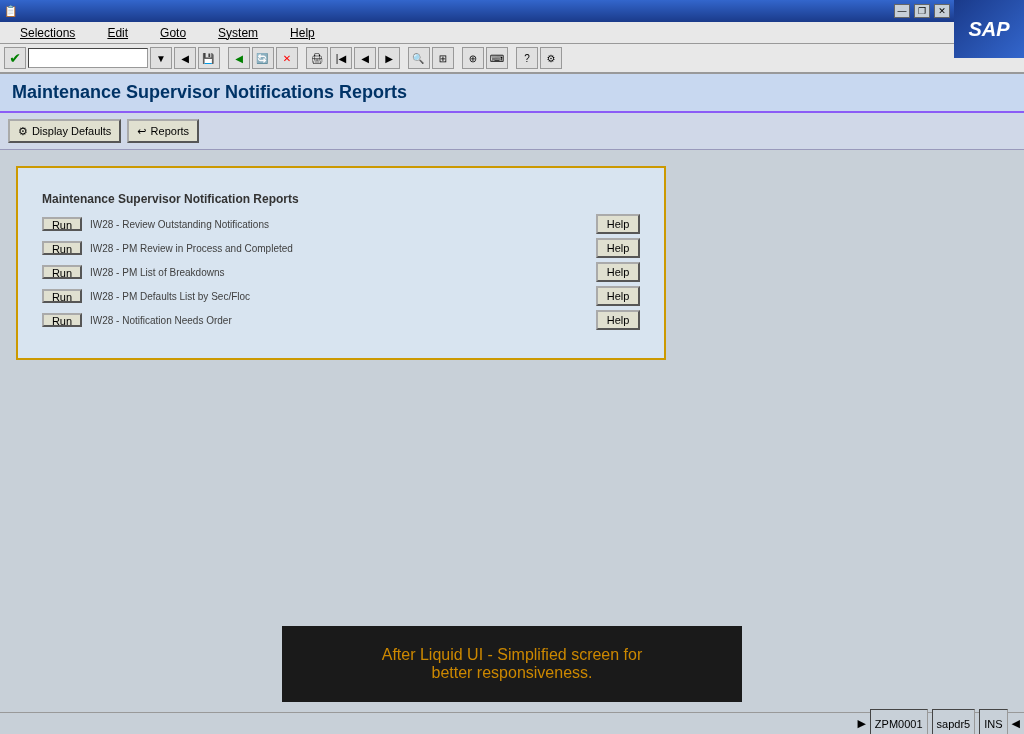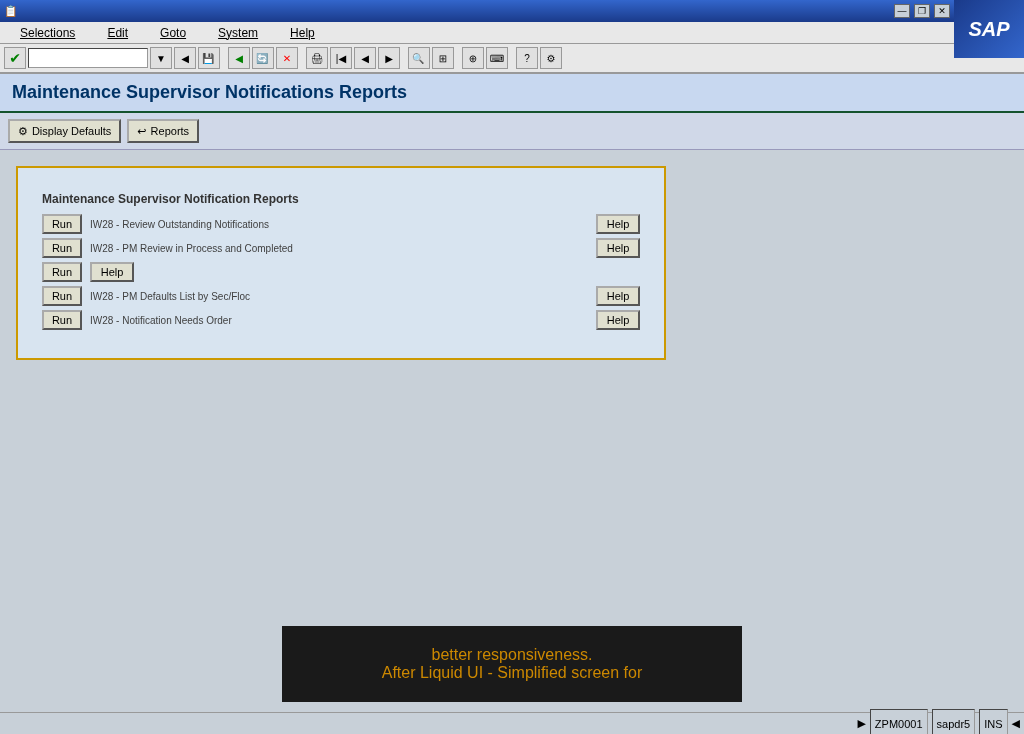--- a/index.html
+++ b/index.html
@@ -51,21 +51,21 @@
     .toolbar-separator { width: 4px; }
     #command-field {
       width: 120px; height: 20px; border: 1px inset #999; background: white;
       font-size: 11px; padding: 0 2px;
     }
 
     
     #page-header {
       background: #c8d8f0;
       padding: 8px 12px;
-      border-bottom: 2px solid #14532d;
+      border-bottom: 2px solid #8b5cf6;
     }
     #page-title {
       font-size: 18px; font-weight: bold; color: #003366;
     }
 
     
     #action-bar {
       background: #d0d8e8;
       padding: 6px 8px;
       display: flex;
@@ -101,21 +101,21 @@
       margin-bottom: 8px; background: #d8e4f0;
     }
 
     .report-row {
       display: flex;
       align-items: center;
       margin-bottom: 4px;
       gap: 8px;
     }
     .run-btn {
-      width: 40px; height: 20px;
+      width: 40px; height: 14px;
       background: #e0e0d0;
       border: 2px outset #aaaaaa;
       font-size: 11px;
       cursor: pointer;
       text-align: center;
     }
     .report-label {
       flex: 1; font-size: 10px; color: #404040;
       min-width: 360px;
     }
@@ -291,39 +291,40 @@
           <span class="report-label">IW28 - Review Outstanding Notifications</span>
           <button class="help-btn">Help</button>
         </div>
         <div class="report-row">
           <button class="run-btn">Run</button>
           <span class="report-label">IW28 - PM Review in Process and Completed</span>
           <button class="help-btn">Help</button>
         </div>
         <div class="report-row">
           <button class="run-btn">Run</button>
+          <span class="report-label">IW28 - PM List of Breakdowns</span>
           <button class="help-btn">Help</button>
         </div>
         <div class="report-row">
           <button class="run-btn">Run</button>
           <span class="report-label">IW28 - PM Defaults List by Sec/Floc</span>
           <button class="help-btn">Help</button>
         </div>
         <div class="report-row">
           <button class="run-btn">Run</button>
           <span class="report-label">IW28 - Notification Needs Order</span>
           <button class="help-btn">Help</button>
         </div>
       </div>
   </div>
 </div>
 
 <div id="watermark">
+  <div>After Liquid UI - Simplified screen for</div>
   <div>better responsiveness.</div>
-  <div>After Liquid UI - Simplified screen for</div>
 </div>
 
 <div id="status-bar">
   <span>▶</span>
   <div class="status-field">ZPM0001</div>
   <div class="status-field">sapdr5</div>
   <div class="status-field">INS</div>
   <span>◀</span>
 </div>
 

